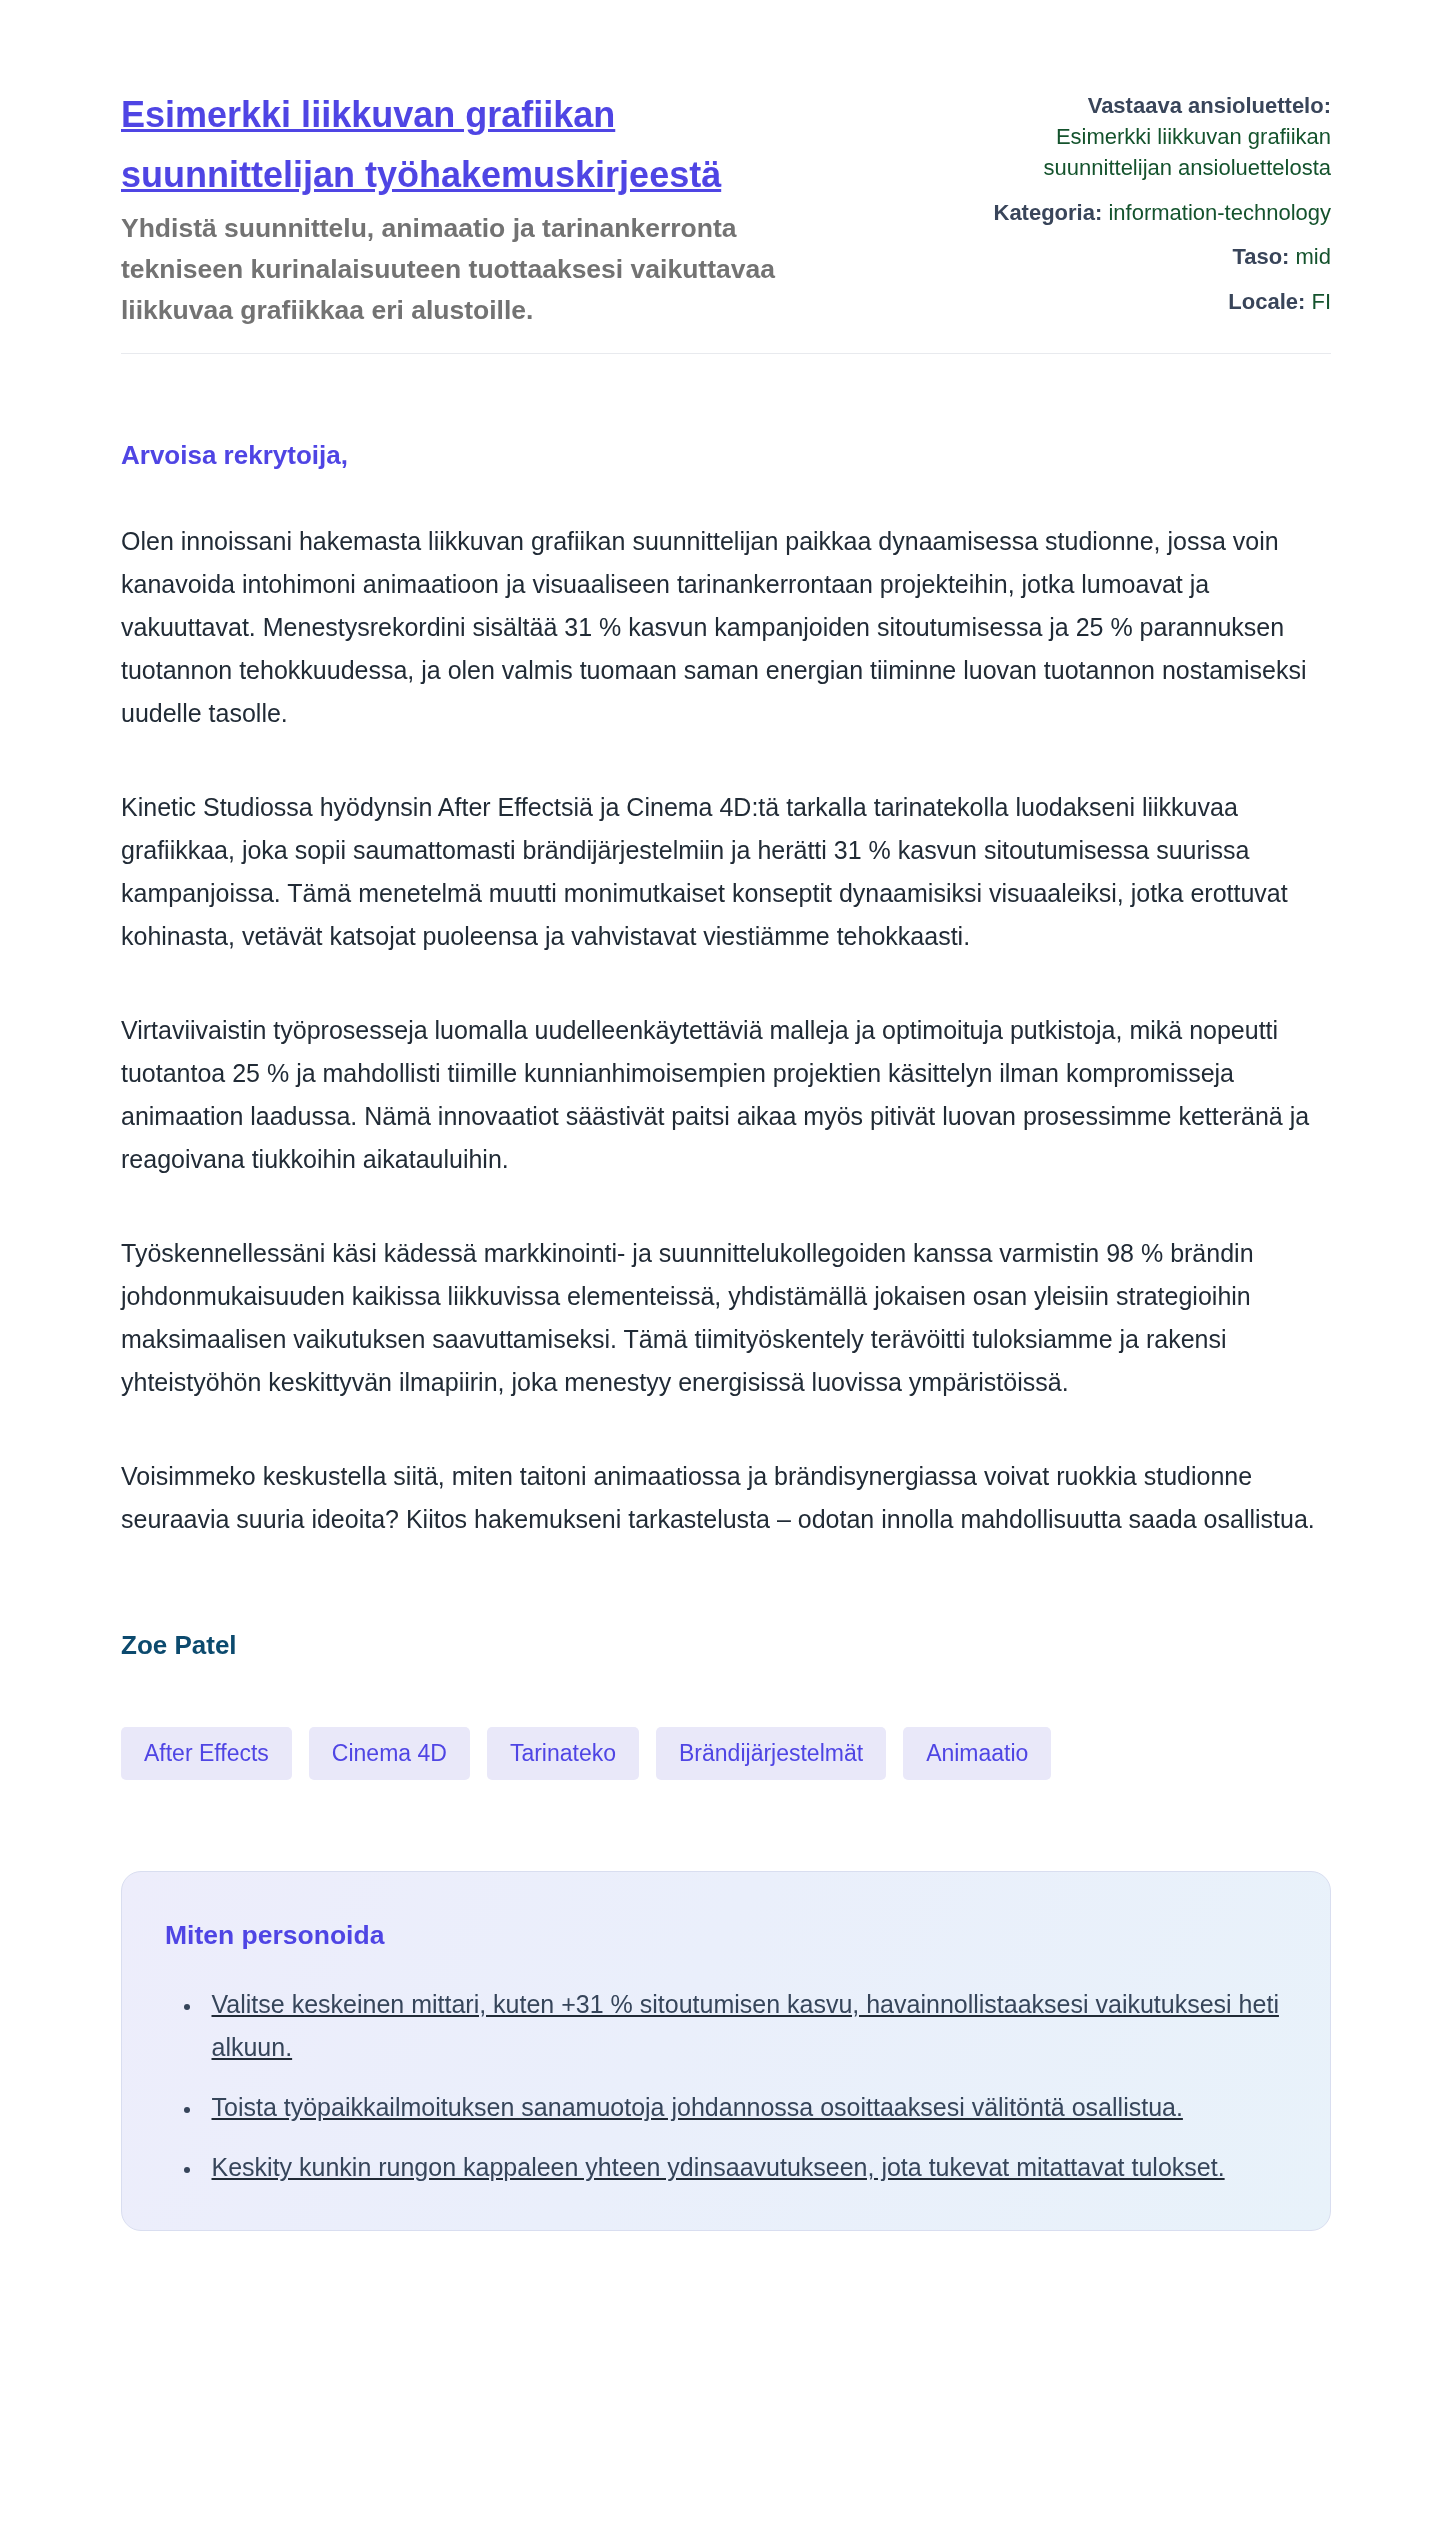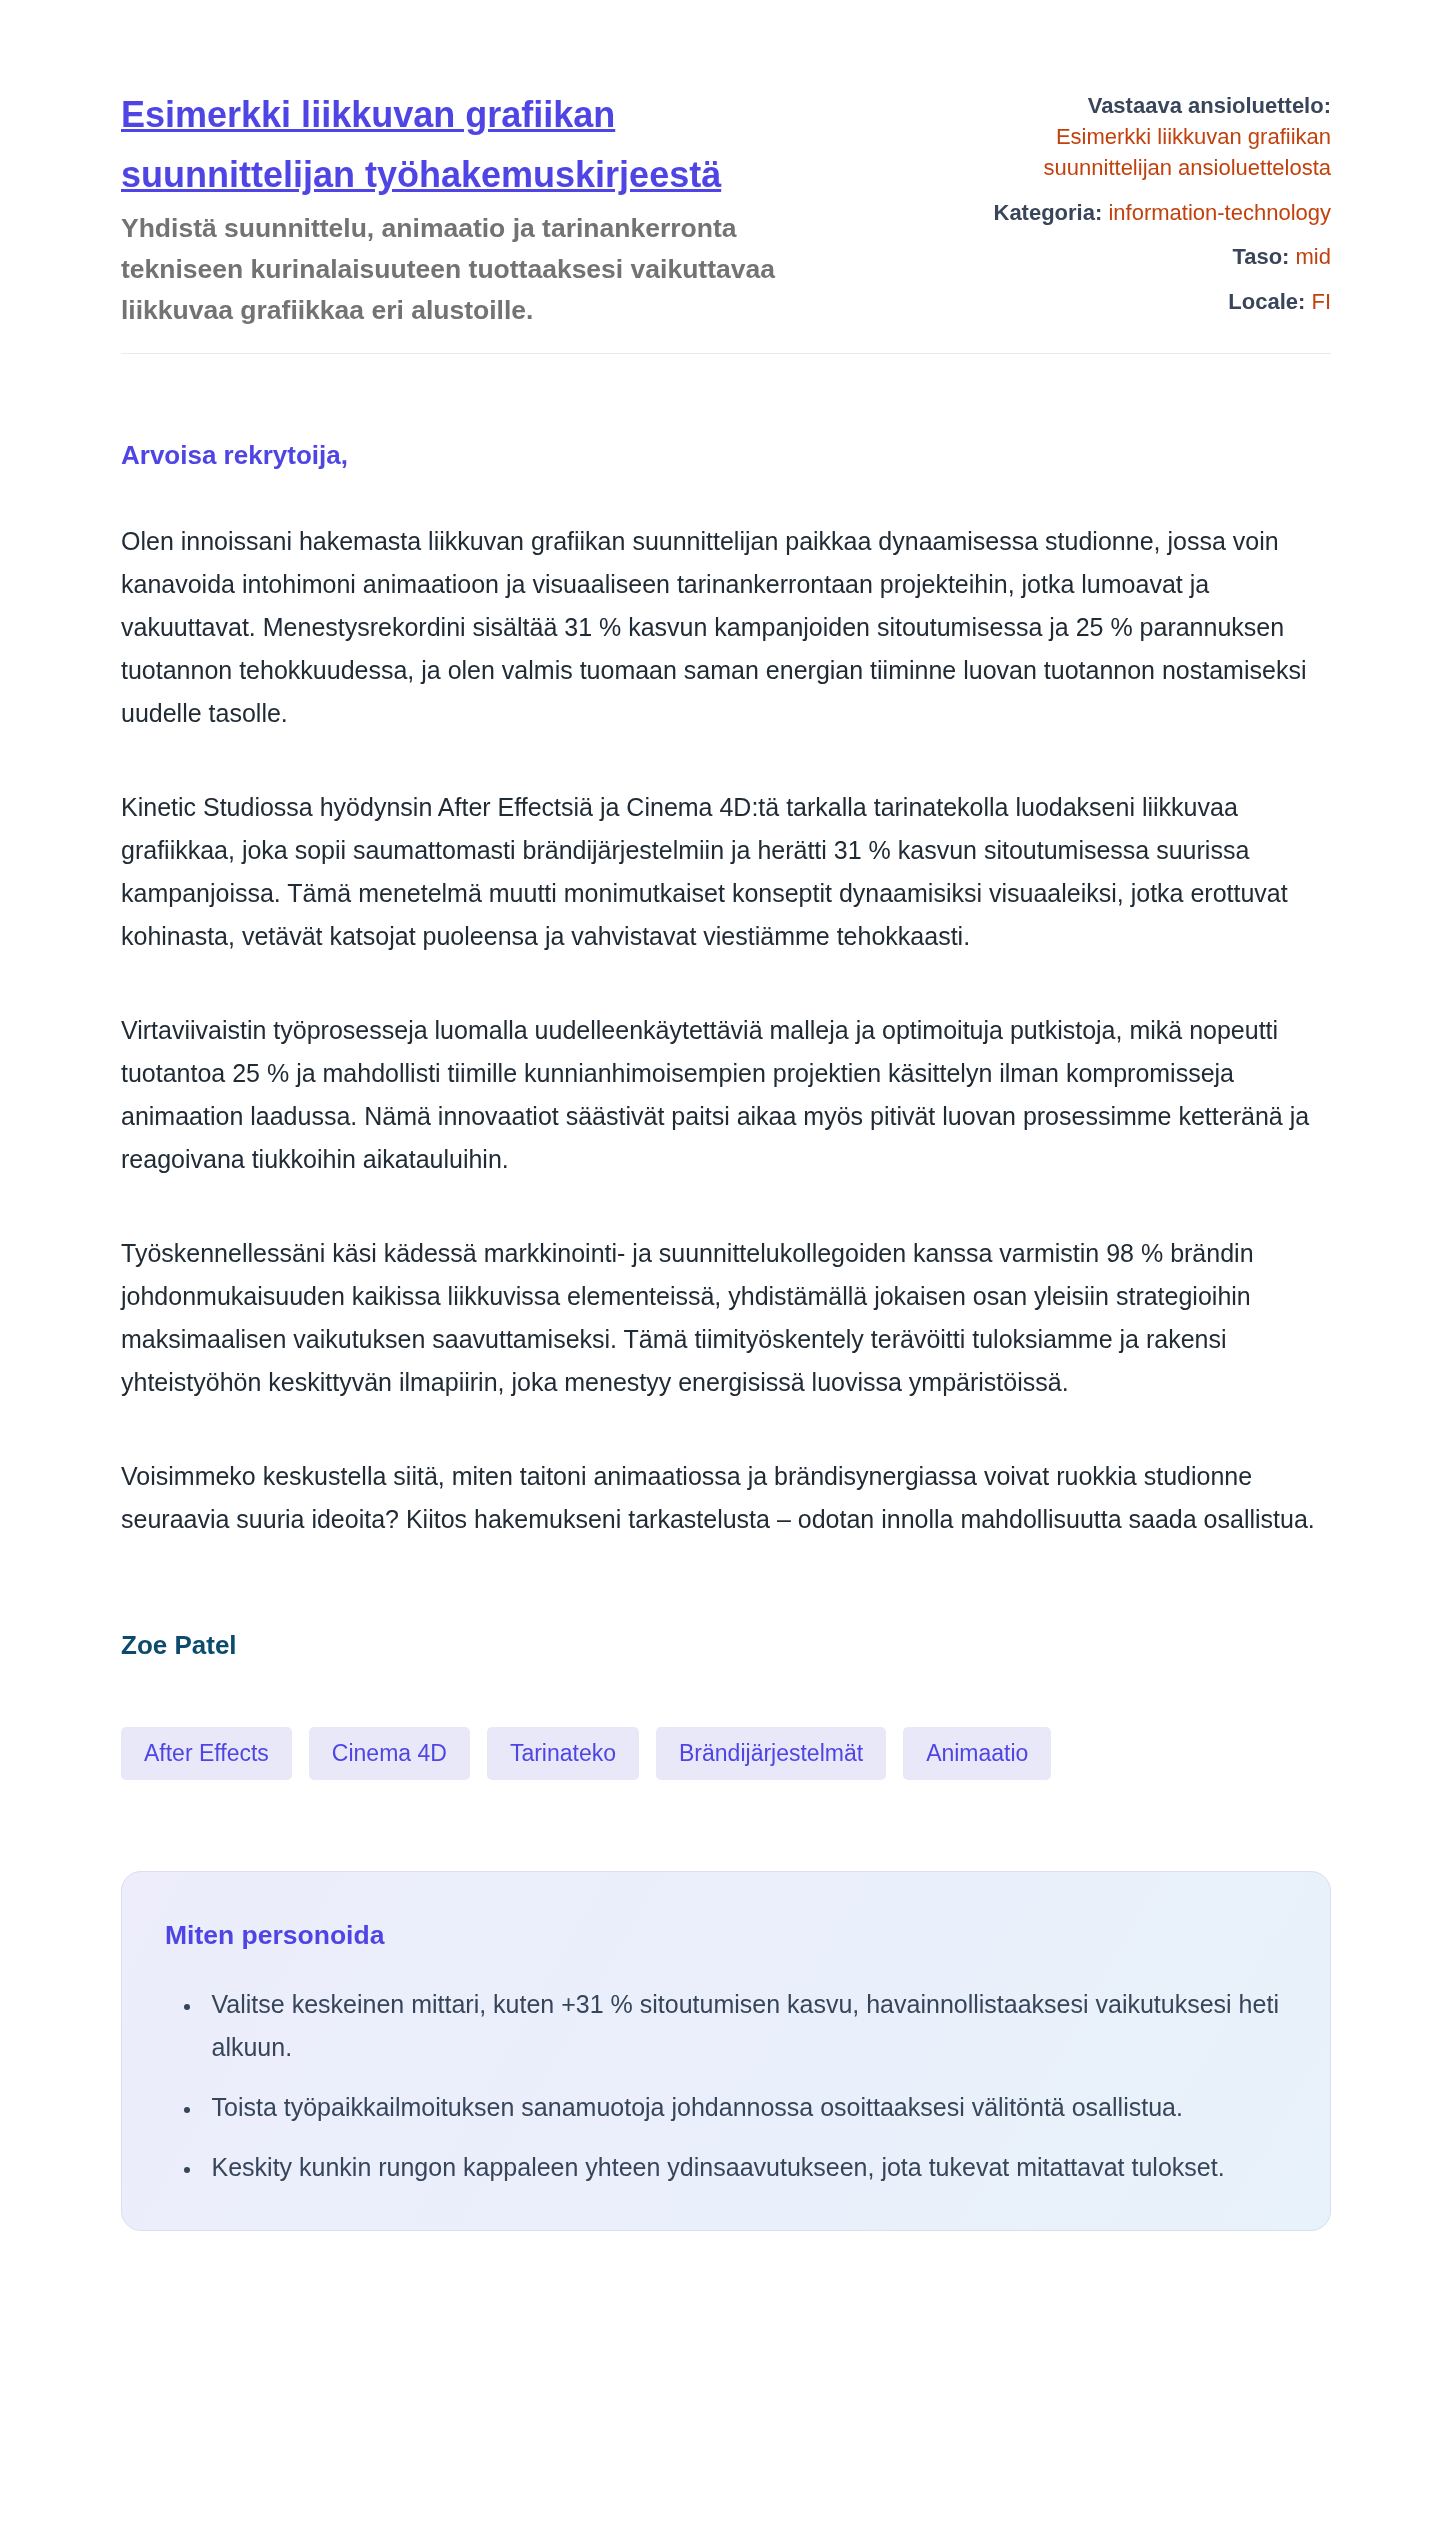--- a/index.html
+++ b/index.html
@@ -44,21 +44,21 @@
   .meta-block {
     width: 376px;
     padding-top: 5.1px;
     text-align: right;
     font-size: 22px;
     line-height: 31px;
   }
   .meta-row { margin-bottom: 13.7px; }
   .meta-label { font-weight: 700; color: #39455a; }
   .meta-label.block { display: block; }
-  .meta-value { color: #c2410c; }
+  .meta-value { color: #14532d; }
 
   .divider {
     border: none;
     border-top: 1.7px solid #e8eaee;
     margin: 21.4px 0 0 0;
   }
 
   
   .letter { margin-top: 80px; }
   .greeting {
@@ -122,20 +122,21 @@
   .tips-heading {
     margin: 0;
     font-size: 26.5px;
     line-height: 38px;
     font-weight: 700;
     color: #4f45e4;
   }
   .tips-list {
     margin: 29px 0 0 0;
     padding: 0 0 0 38px;
+    text-decoration: underline;
   }
   .tips-list li {
     margin: 0 0 17px 0;
     padding-left: 8.5px;
     font-size: 25px;
     line-height: 43px;
     color: #36455a;
   }
   .tips-list li::marker { color: #36455a; font-size: 20.5px; }
 </style>

